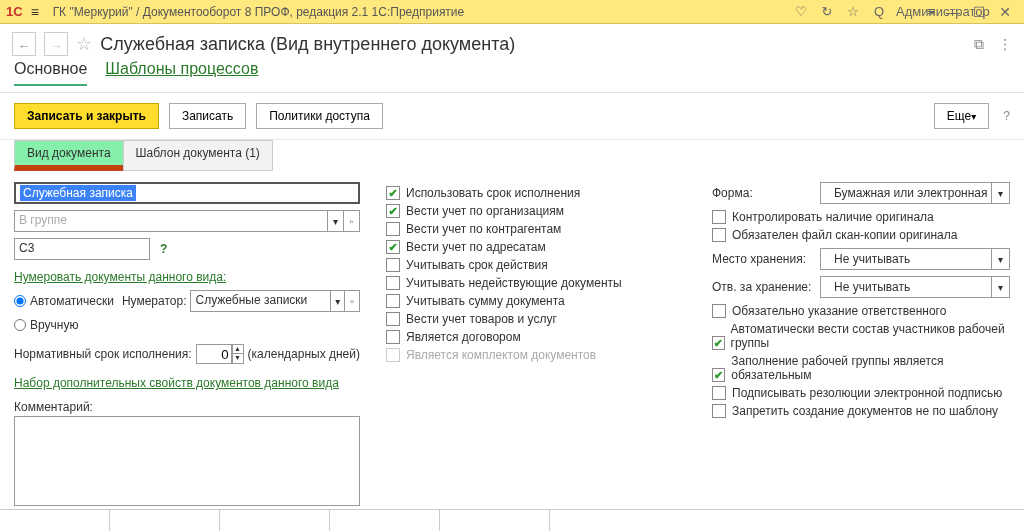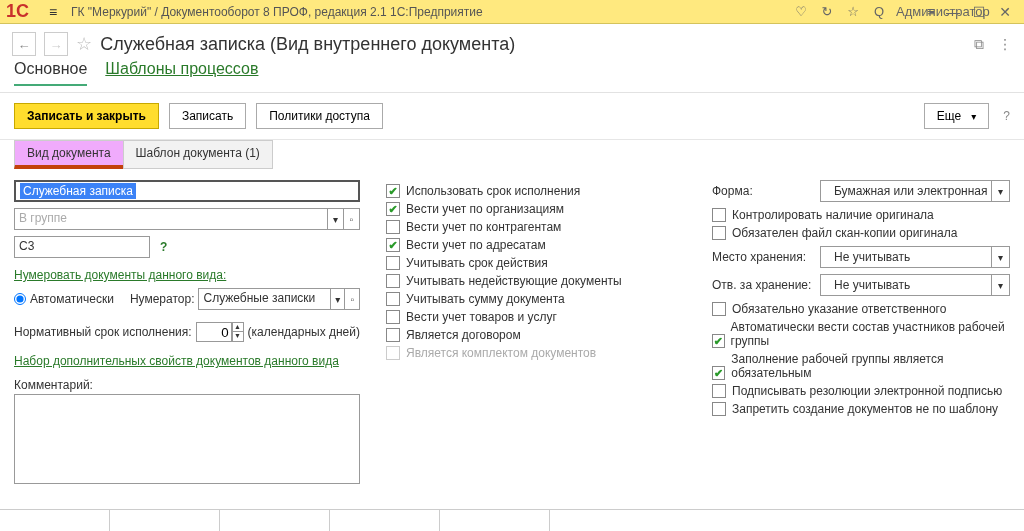--- a/index.html
+++ b/index.html
@@ -1,19 +1,19 @@
 <!DOCTYPE html>
 <html><head>
   <meta charset="utf-8">
   <style>
     * { box-sizing: border-box; margin: 0; padding: 0; }
     body { font-family: Arial, sans-serif; font-size: 12px; color: #333; background: #fff; width: 1024px; height: 531px; overflow: hidden; }
     
     .titlebar { background: #ffe97f; height: 24px; display: flex; align-items: center; padding: 0 6px; border-bottom: 1px solid #d4c35c; }
-    .titlebar .logo { font-weight: bold; color: #c9302c; font-size: 18px; margin-right: 20px; }
+    .titlebar .logo { font-weight: bold; color: #c9302c; font-size: 13px; margin-right: 8px; }
     .titlebar .hamburger-icon { width: 16px; cursor: pointer; font-size: 14px; margin-right: 6px; }
     .titlebar .title-text { flex: 1; color: #555; font-size: 12px; }
     .titlebar .right-icons { display: flex; align-items: center; gap: 8px; }
     .titlebar .right-icons > span { width: 18px; text-align: center; color: #666; cursor: pointer; font-size: 13px; }
     .titlebar .user-label { font-size: 11px; color: #555; white-space: nowrap; }
     .titlebar .window-btn { width: 26px; text-align: center; cursor: pointer; font-size: 14px; color: #666; }
 
     .header-row { display: flex; align-items: center; gap: 8px; padding: 8px 12px 4px 12px; }
     .nav-btn { width: 24px; height: 24px; border: 1px solid #ccc; background: #fff; display: inline-flex; align-items: center; justify-content: center; cursor: pointer; color: #888; font-size: 13px; }
     .nav-btn.disabled { color: #ccc; }
@@ -22,27 +22,27 @@
     .header-right-icon { font-size: 14px; color: #888; cursor: pointer; margin-left: 6px; }
 
     .subnav { padding: 0 14px 6px 14px; display: flex; gap: 18px; border-bottom: 1px solid #e2e2e2; }
     .subnav-item { font-size: 16px; padding-bottom: 6px; cursor: pointer; }
     .subnav-item.active { color: #333; border-bottom: 2px solid #4a7; }
     .subnav-item.link { color: #2a7a2a; text-decoration: underline; }
 
     .toolbar { padding: 10px 14px; display: flex; align-items: center; gap: 10px; border-bottom: 1px solid #e6e6e6; }
     .btn { border: 1px solid #aaa; background: #fff; padding: 5px 12px; cursor: pointer; font-size: 12px; }
     .btn.primary { background: #ffdd2d; border-color: #c7a800; font-weight: bold; }
-    .btn.more { margin-left: auto; display: flex; align-items: center; gap: 10px; }
+    .btn.more { margin-left: auto; display: flex; align-items: center; gap: 0; }
     .btn .chevron { font-size: 10px; }
     .toolbar .help-icon { color: #888; margin-left: 4px; cursor: pointer; }
 
     .tabs { display: flex; padding: 0 14px; margin-top: -1px; }
     .tab { border: 1px solid #ccc; padding: 5px 12px; background: #f2f2f2; cursor: pointer; position: relative; top: 1px; font-size: 12px; }
-    .tab.active { background: #f0abfc; border-bottom: 4px solid #c2410c; }
+    .tab.active { background: #86efac; border-bottom: 6px solid #c2410c; }
     .tab + .tab { margin-left: -1px; }
 
     .content { display: flex; padding: 12px 14px; gap: 26px; }
     .col-left { width: 346px; }
     .col-mid { width: 300px; }
     .col-right { flex: 1; }
 
     .input { width: 100%; border: 1px solid #999; height: 22px; padding: 2px 4px; font-size: 12px; }
     .input.highlight { border: 1px solid #888; }
     .input-selected-text { background: #3b82f6; color: #fff; padding: 1px 3px; }
@@ -148,26 +148,30 @@
     <div class="row">
       <div class="input" style="width:136px;">С3</div>
       <span class="help-q">?</span>
     </div>
 
     <span class="section-title">Нумеровать документы данного вида:</span>
 
     <div class="row">
       <input type="radio" class="radio" checked="" style="">
       <span class="field-label">Автоматически</span>
-      <span class="field-label" style="margin-left:12px;">Нумератор:</span>
+      <span class="field-label" style="margin-left:4px;">Нумератор:</span>
       <div class="input-wrap" style="flex:1;">
         <div class="input">Служебные записки</div>
         <div class="btn-sm">▾</div>
         <div class="btn-sm">▫</div>
       </div>
+    </div>
+    <div class="row">
+      <input type="radio" class="radio" style="">
+      <span class="field-label">Вручную</span>
     </div>
 
     <div class="row" style="margin-top:12px;">
       <span class="field-label">Нормативный срок исполнения:</span>
       <div class="spinner">
         <input value="0" style="">
         <div class="spin-btns">
           <div class="spin-btn">▲</div>
           <div class="spin-btn">▼</div>
         </div>

